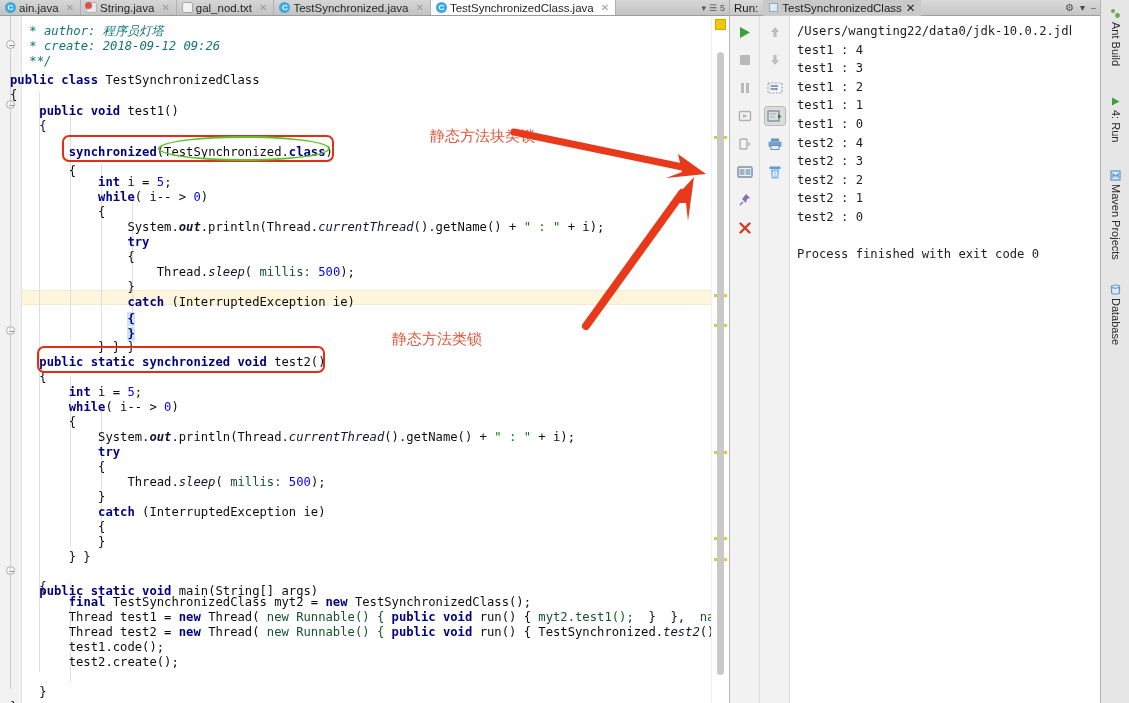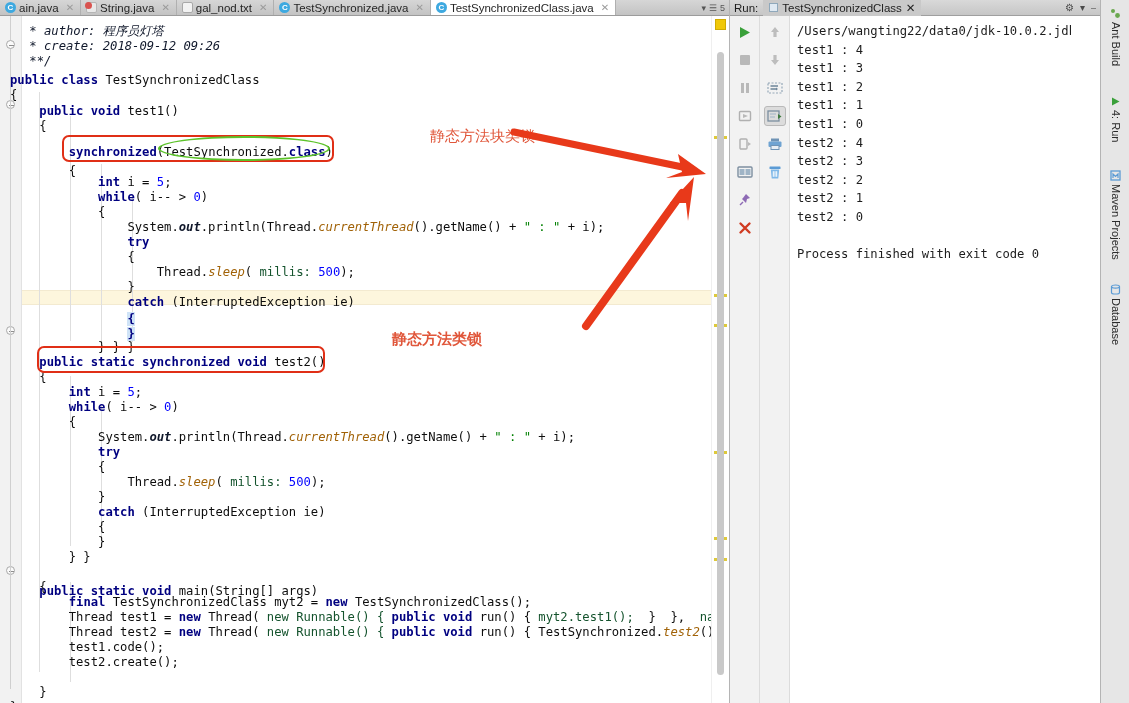--- a/index.html
+++ b/index.html
@@ -88,25 +88,25 @@
   .code {
     position: absolute; left: 0; top: 0;
     font-family: "DejaVu Sans Mono", monospace;
     font-size: 12.2px;
     line-height: 15px;
     color: #0d0d0d;
     white-space: pre;
   }
   .code .ln { position: absolute; left: 0; height: 15px; white-space: pre; }
   .kw   { color: #000080; font-weight: bold; }
-  .cmt  { color: #0f172a; font-style: italic; }
+  .cmt  { color: #0f766e; font-style: italic; }
   .str  { color: #008000; }
   .num  { color: #0000ff; }
   .fld  { color: #0f172a; font-weight: bold; font-style: italic; }
-  .stat { color: #a16207; font-style: italic; }
+  .stat { color: #0f172a; font-style: italic; }
   .hint { color: #14532d; }
   .plain{ color: #0d0d0d; }
 
   .caretline {
     position: absolute; left: 22px; right: 0; height: 15px;
     background: #fdf6dd; border-top: 1px solid #f3ead0; border-bottom: 1px solid #f3ead0;
   }
   .indentguide { position:absolute; width:1px; background:#dedede; }
   .bracehl { background: #cfe3f7; }
 
@@ -322,21 +322,21 @@
       <div class="ln" style="top:639px;left:10px"><span class="plain">        test2.create();</span></div>
       <div class="ln" style="top:669px;left:10px"><span class="plain">    }</span></div>
       <div class="ln" style="top:684px;left:10px"><span class="plain">}</span></div>
     </div>
 
     <div class="redbox" style="left:62px; top:119px; width:272px; height:27px;"></div>
     <div class="greenellipse" style="left:158px; top:120px; width:172px; height:25px;"></div>
     <div class="redbox" style="left:37px; top:330px; width:288px; height:27px;"></div>
 
     <div class="anno-cn" style="left:430px; top:111px;">静态方法块类锁</div>
-    <div class="anno-cn" style="left:392px; top:314px;font-weight:bold;">静态方法类锁</div>
+    <div class="anno-cn" style="left:392px; top:314px;">静态方法类锁</div>
 
     <svg class="arrowsvg" style="left:510px; top:110px; width:220px; height:60px;" viewBox="0 0 220 60">
       <path d="M4,6 L182,43" stroke="#e8391a" stroke-width="7" stroke-linecap="round" fill="none"></path>
       <path d="M196,48 L168,28 L172,46 L156,52 Z" fill="#e8391a"></path>
     </svg>
     <svg class="arrowsvg" style="left:570px; top:135px; width:150px; height:185px;" viewBox="0 0 150 185">
       <path d="M16,175 L112,42" stroke="#e8391a" stroke-width="8" stroke-linecap="round" fill="none"></path>
       <path d="M124,26 L100,52 L116,52 L118,70 Z" fill="#e8391a"></path>
     </svg>
 

